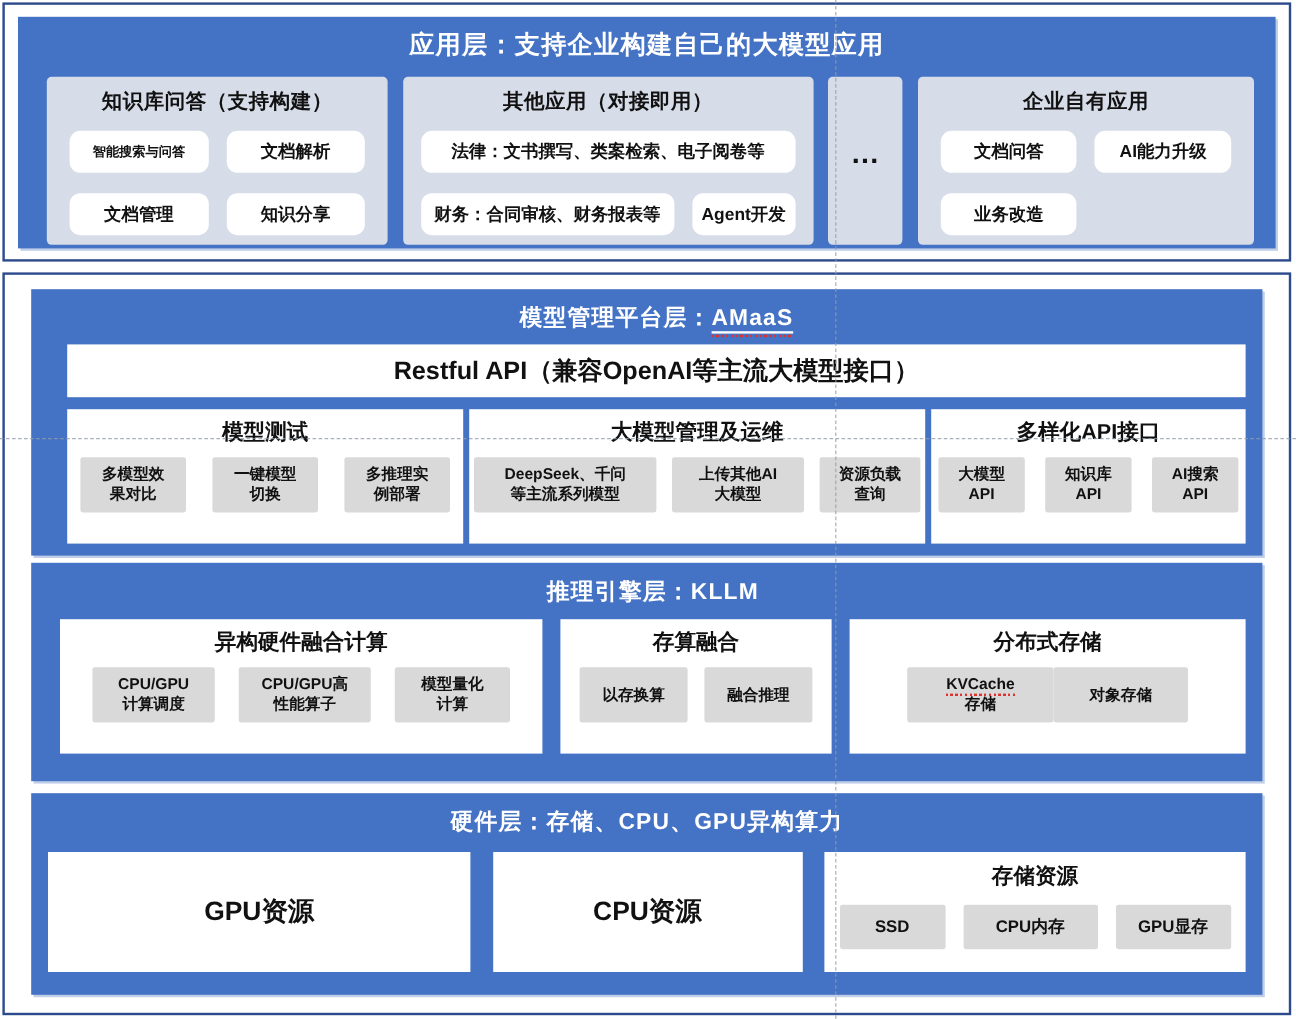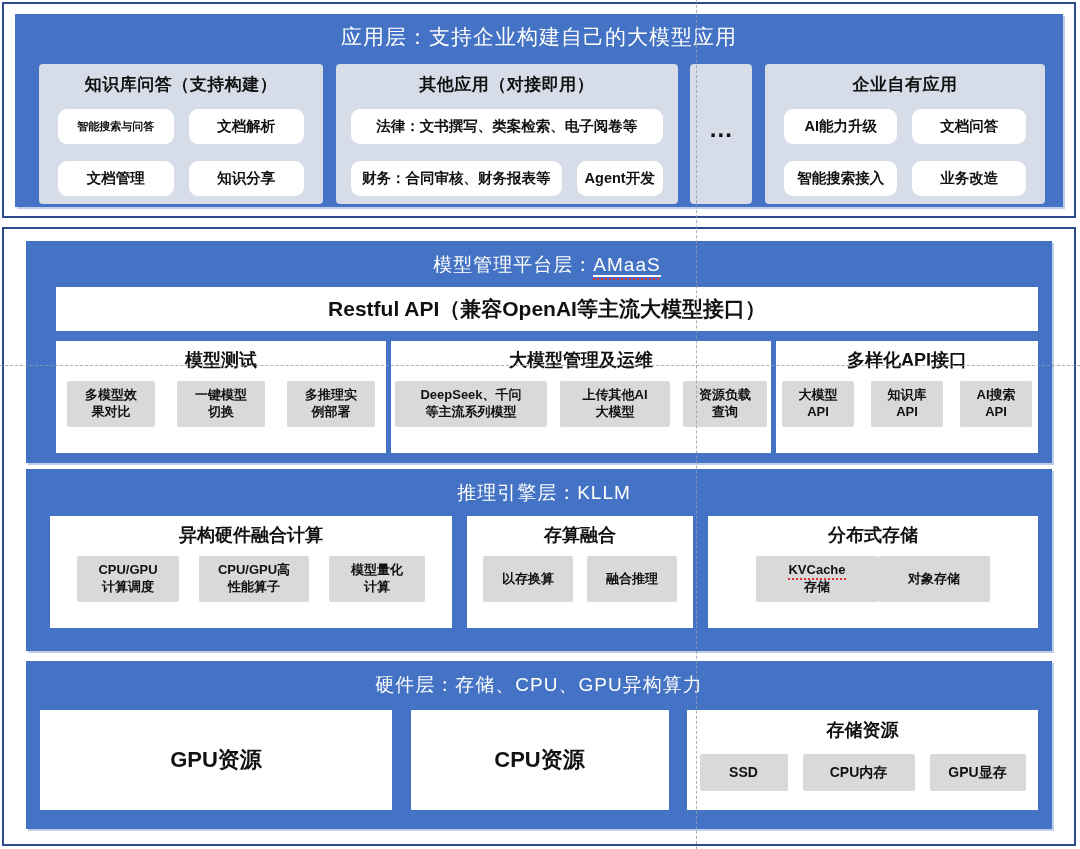--- a/index.html
+++ b/index.html
@@ -23,21 +23,21 @@
     position:absolute;background:#4472c4;
     box-shadow:2px 2px 0 rgba(141,166,214,.55);
   }
   .app-layer{top:10px;left:11px;right:11px;bottom:9px;}
   .amaas-layer{top:12px;left:22px;right:22px;height:222px;padding-left:16px;}
   .kllm-layer{top:240px;left:22px;right:22px;height:182px;padding-left:10px;}
   .hw-layer{top:432px;left:22px;right:22px;height:168px;}
 
   .layer-title{
     padding-top:9px;text-align:center;color:#fff;
-    font-size:21px;font-weight:400;letter-spacing:1px;white-space:nowrap;
+    font-size:21px;font-weight:700;letter-spacing:1px;white-space:nowrap;
   }
   .layer-title.sub{font-size:19px;padding-top:11px;}
 
   
   .u-name{
     position:relative;border-bottom:2px solid #fff;padding-bottom:0px;
   }
   .u-name::after{
     content:"";position:absolute;left:0;right:0;bottom:-5px;height:2px;
     background:repeating-linear-gradient(90deg,#e03131 0 2px,rgba(0,0,0,0) 2px 4px);
@@ -159,23 +159,22 @@
           </div>
         </div>
 
         <div class="panel dots-panel" style="width:62px">
           <span class="dots">...</span>
         </div>
 
         <div class="panel" style="width:280px">
           <div class="panel-title">企业自有应用</div>
           <div class="grid2">
+            <div class="chip">文档问答</div>
             <div class="chip">AI能力升级</div>
-            <div class="chip">文档问答</div>
-            <div class="chip">智能搜索接入</div>
             <div class="chip">业务改造</div>
           </div>
         </div>
 
       </div>
     </div>
   </div>
 
   <div class="frame frame-bottom">
 

